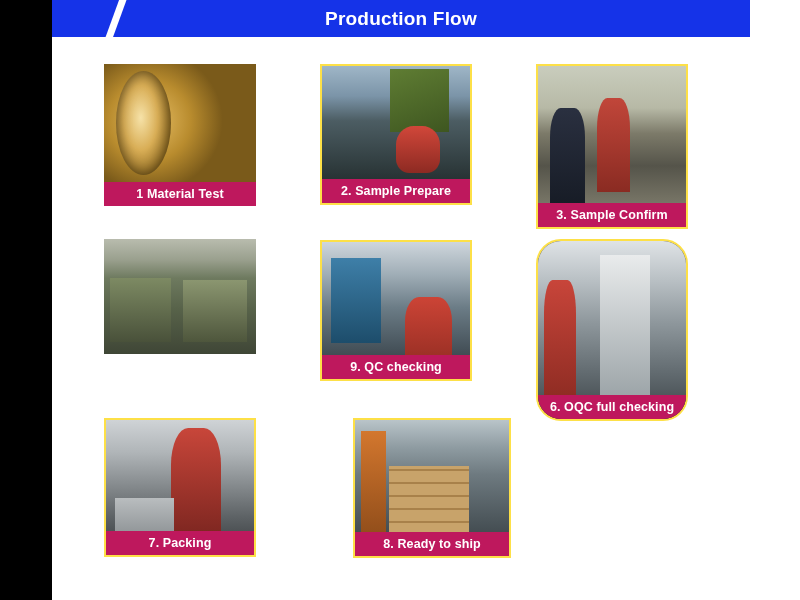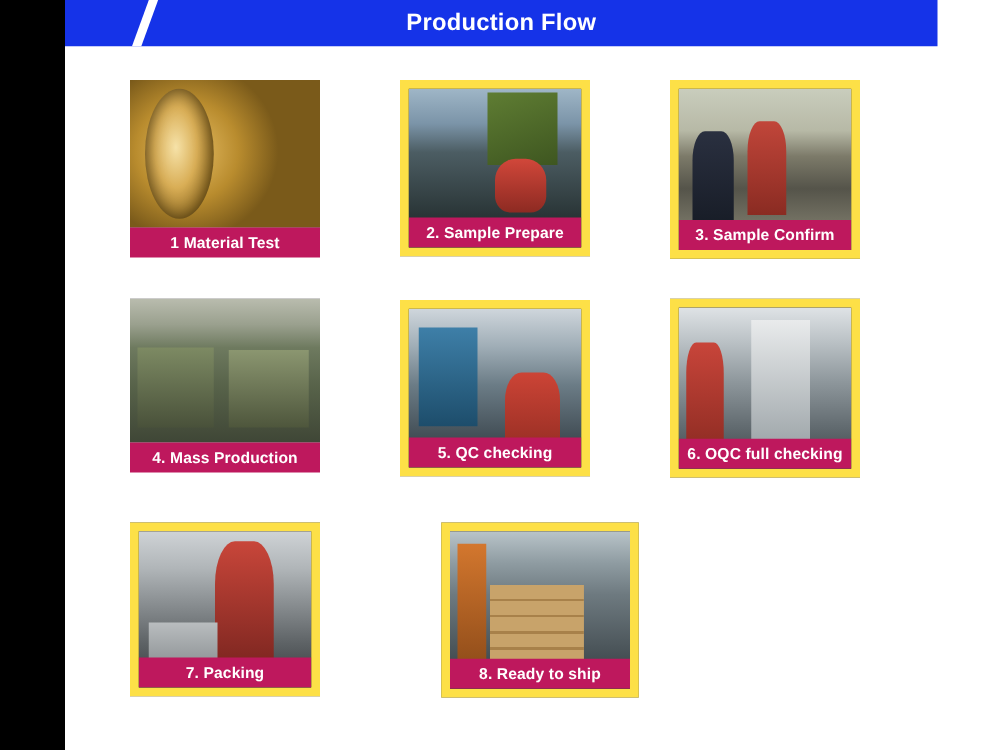--- a/index.html
+++ b/index.html
@@ -73,21 +73,21 @@
   }
 
   
   .card {
     position: absolute;
   }
   .photo {
     position: relative;
     width: 100%;
     overflow: hidden;
-    border: 7px solid #fde047;
+    border: 2px solid #fde047;
     box-sizing: border-box;
     background: #3a3a3a;
   }
   .photo.noborder {
     border: none;
   }
   .caption {
     position: relative;
     background: #be185d;
     color: #ffffff;
@@ -199,42 +199,41 @@
   </div>
 
   <div class="card" style="left:320px; top:64px; width:152px;">
     <div class="photo" style="height:141px;">
       <div class="ph-inner p2"></div>
       <div class="caption cap-overlay">2. Sample Prepare</div>
     </div>
   </div>
 
   <div class="card" style="left:536px; top:64px; width:152px;">
-    <div class="photo" style="height:143px;">
+    <div class="photo" style="height:165px;">
       <div class="ph-inner p3"></div>
       <div class="caption cap-overlay">3. Sample Confirm</div>
     </div>
   </div>
 
   <div class="card" style="left:104px; top:239px; width:152px;">
     <div class="photo noborder" style="height:115px;">
       <div class="ph-inner p4"></div>
     </div>
-    <div class="caption">4. Mass Production</div>
   </div>
 
   <div class="card" style="left:320px; top:240px; width:152px;">
     <div class="photo" style="height:141px;">
       <div class="ph-inner p5"></div>
-      <div class="caption cap-overlay">5. QC checking</div>
+      <div class="caption cap-overlay">9. QC checking</div>
     </div>
   </div>
 
   <div class="card" style="left:536px; top:239px; width:152px;">
-    <div class="photo" style="height:143px;">
+    <div class="photo" style="height:182px;border-radius:25px;">
       <div class="ph-inner p6"></div>
       <div class="caption cap-overlay">6. OQC full checking</div>
     </div>
   </div>
 
   <div class="card" style="left:104px; top:418px; width:152px;">
     <div class="photo" style="height:139px;text-decoration:underline;">
       <div class="ph-inner p7"></div>
       <div class="caption cap-overlay">7. Packing</div>
     </div>

